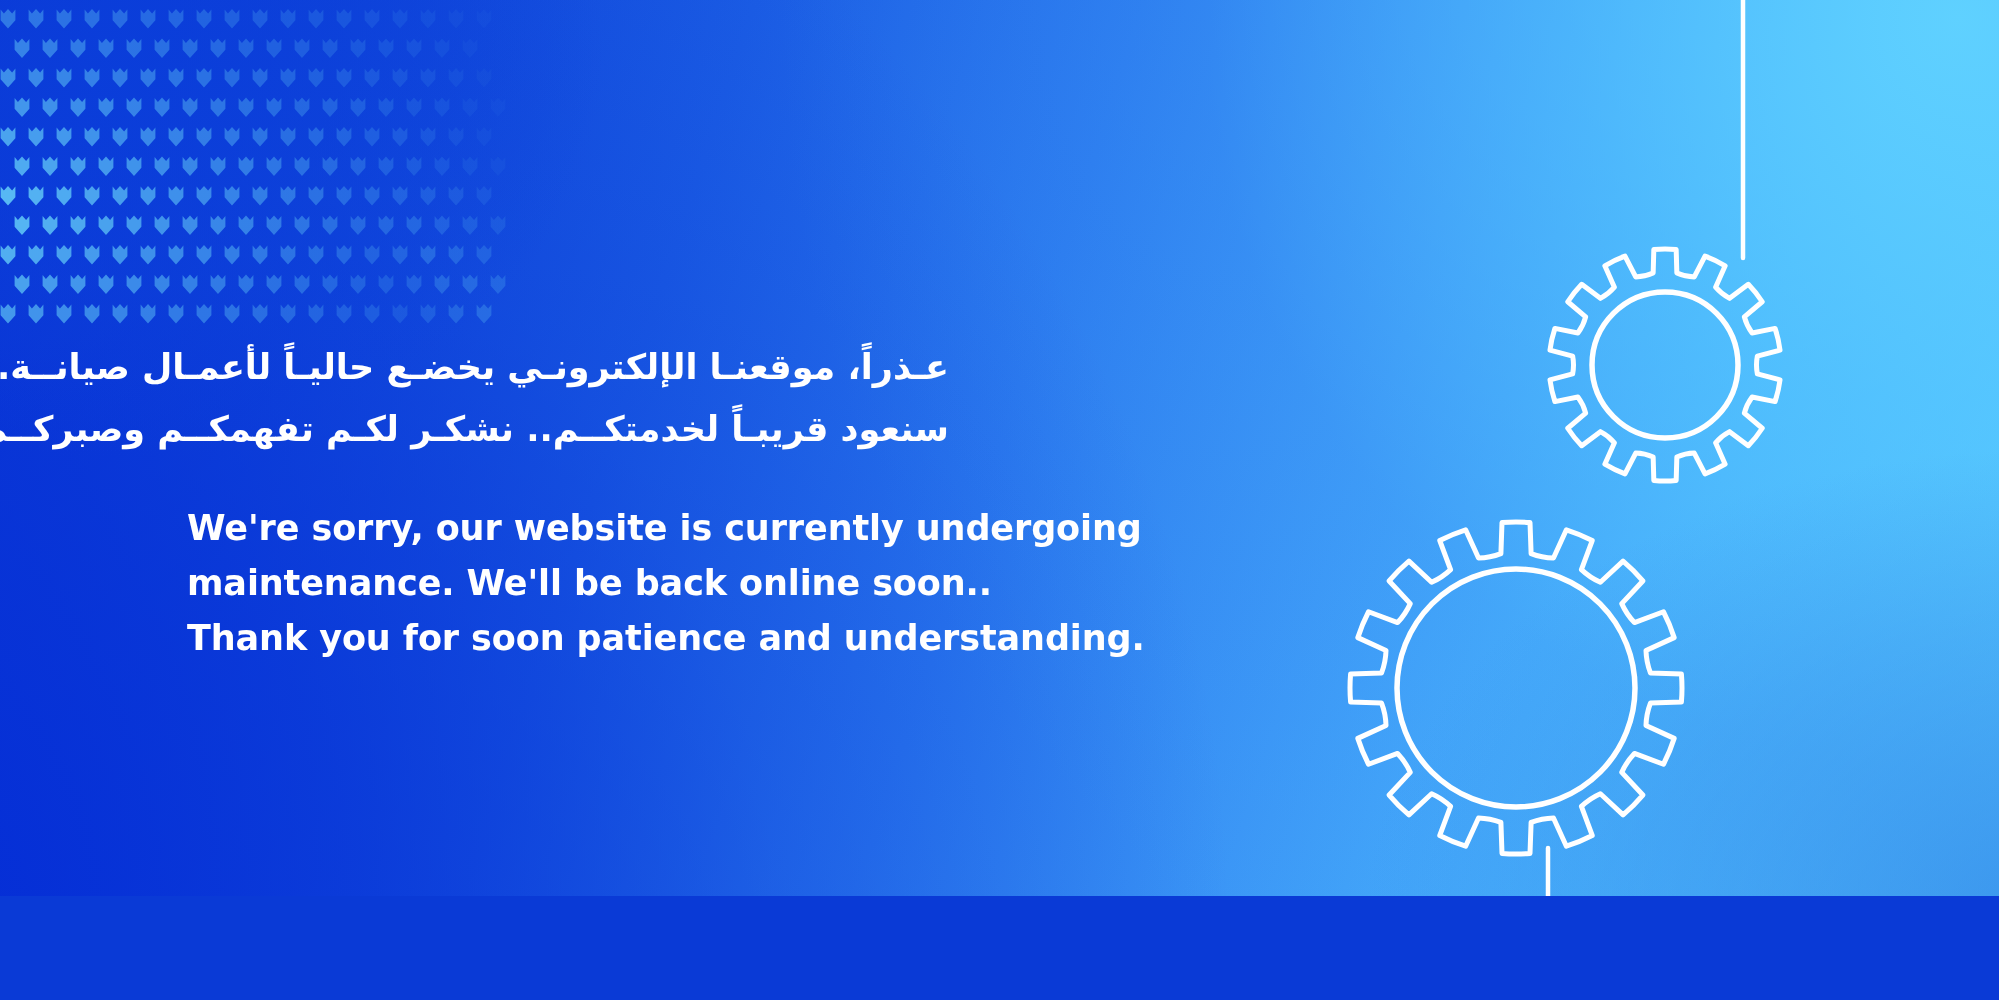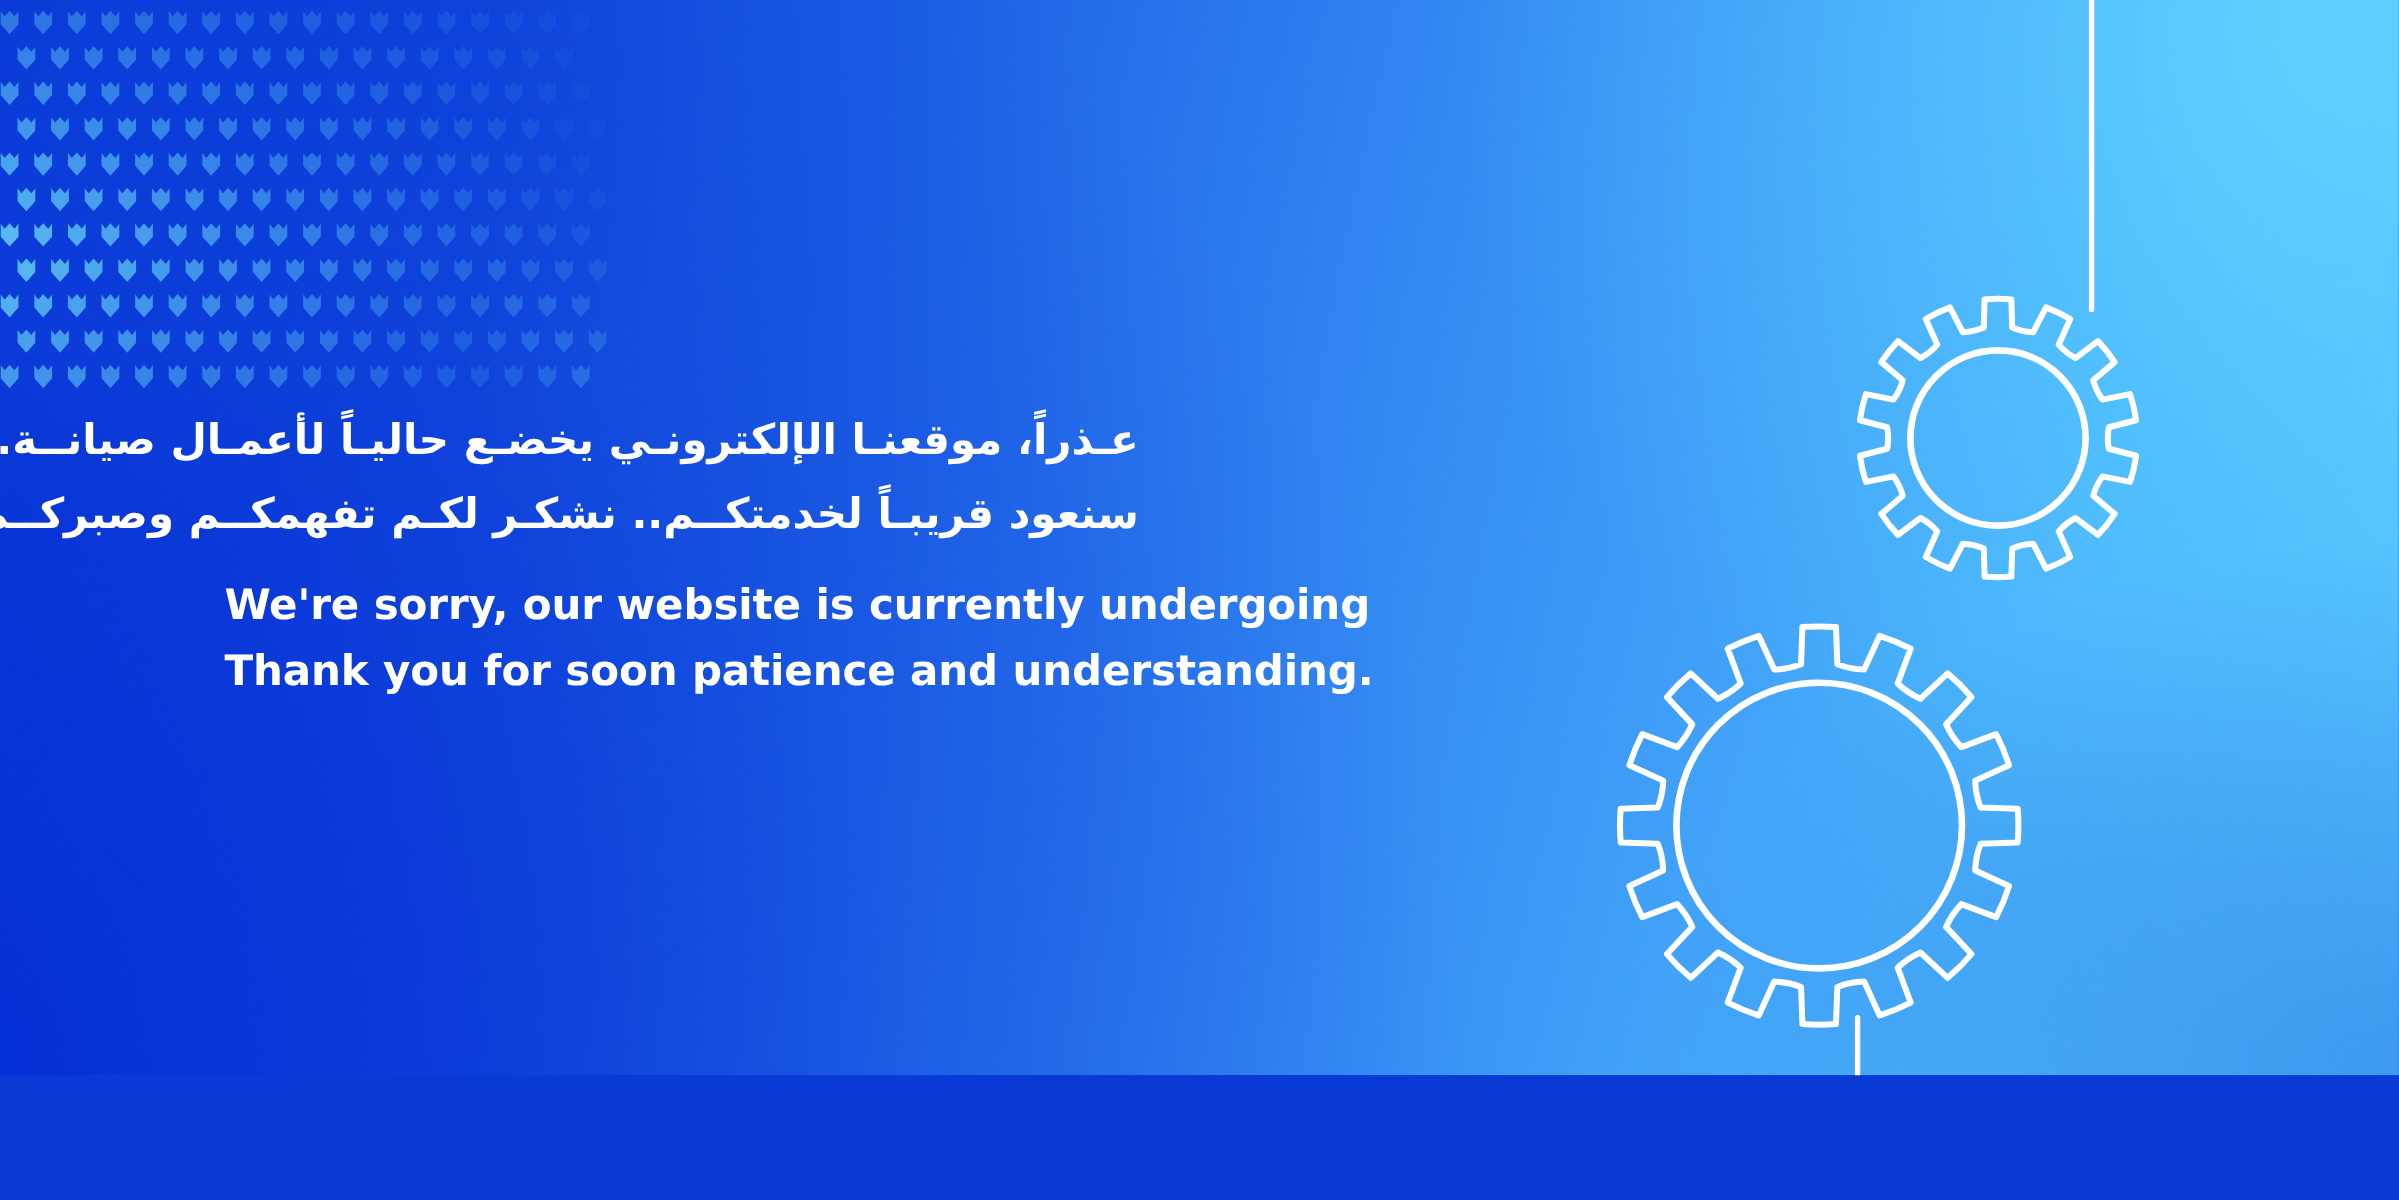--- a/index.html
+++ b/index.html
@@ -93,21 +93,21 @@
     color: #ffffff;
     font-size: 35px;
     font-weight: bold;
     line-height: 62px;
     letter-spacing: 0.2px;
     width: 762px;
     white-space: nowrap;
   }
   .ar-line { display: block; }
   .en-block {
-    margin-top: 18px;
+    margin-top: 41px;
     color: #ffffff;
     font-size: 35px;
     font-weight: bold;
     line-height: 55px;
     letter-spacing: -0.1px;
   }
   .en-line { display: block; white-space: nowrap; }
 </style>
 </head>
 <body>
@@ -344,17 +344,18 @@
 
   <div class="copy">
 
     <div class="ar-block" lang="ar" dir="rtl">
       <span class="ar-line">عـذراً، موقعنـا الإلكترونـي يخضـع حاليـاً لأعمـال صيانــة.</span>
       <span class="ar-line">سنعود قريبـاً لخدمتكــم.. نشكـر لكـم تفهمكــم وصبركــم</span>
     </div>
 
     <div class="en-block" lang="en" dir="ltr">
       <span class="en-line">We're sorry, our website is currently undergoing</span>
+      <span class="en-line">maintenance. We'll be back online soon..</span>
       <span class="en-line">Thank you for soon patience and understanding.</span>
     </div>
 
   </div>
 </div>
 
 </body></html>

